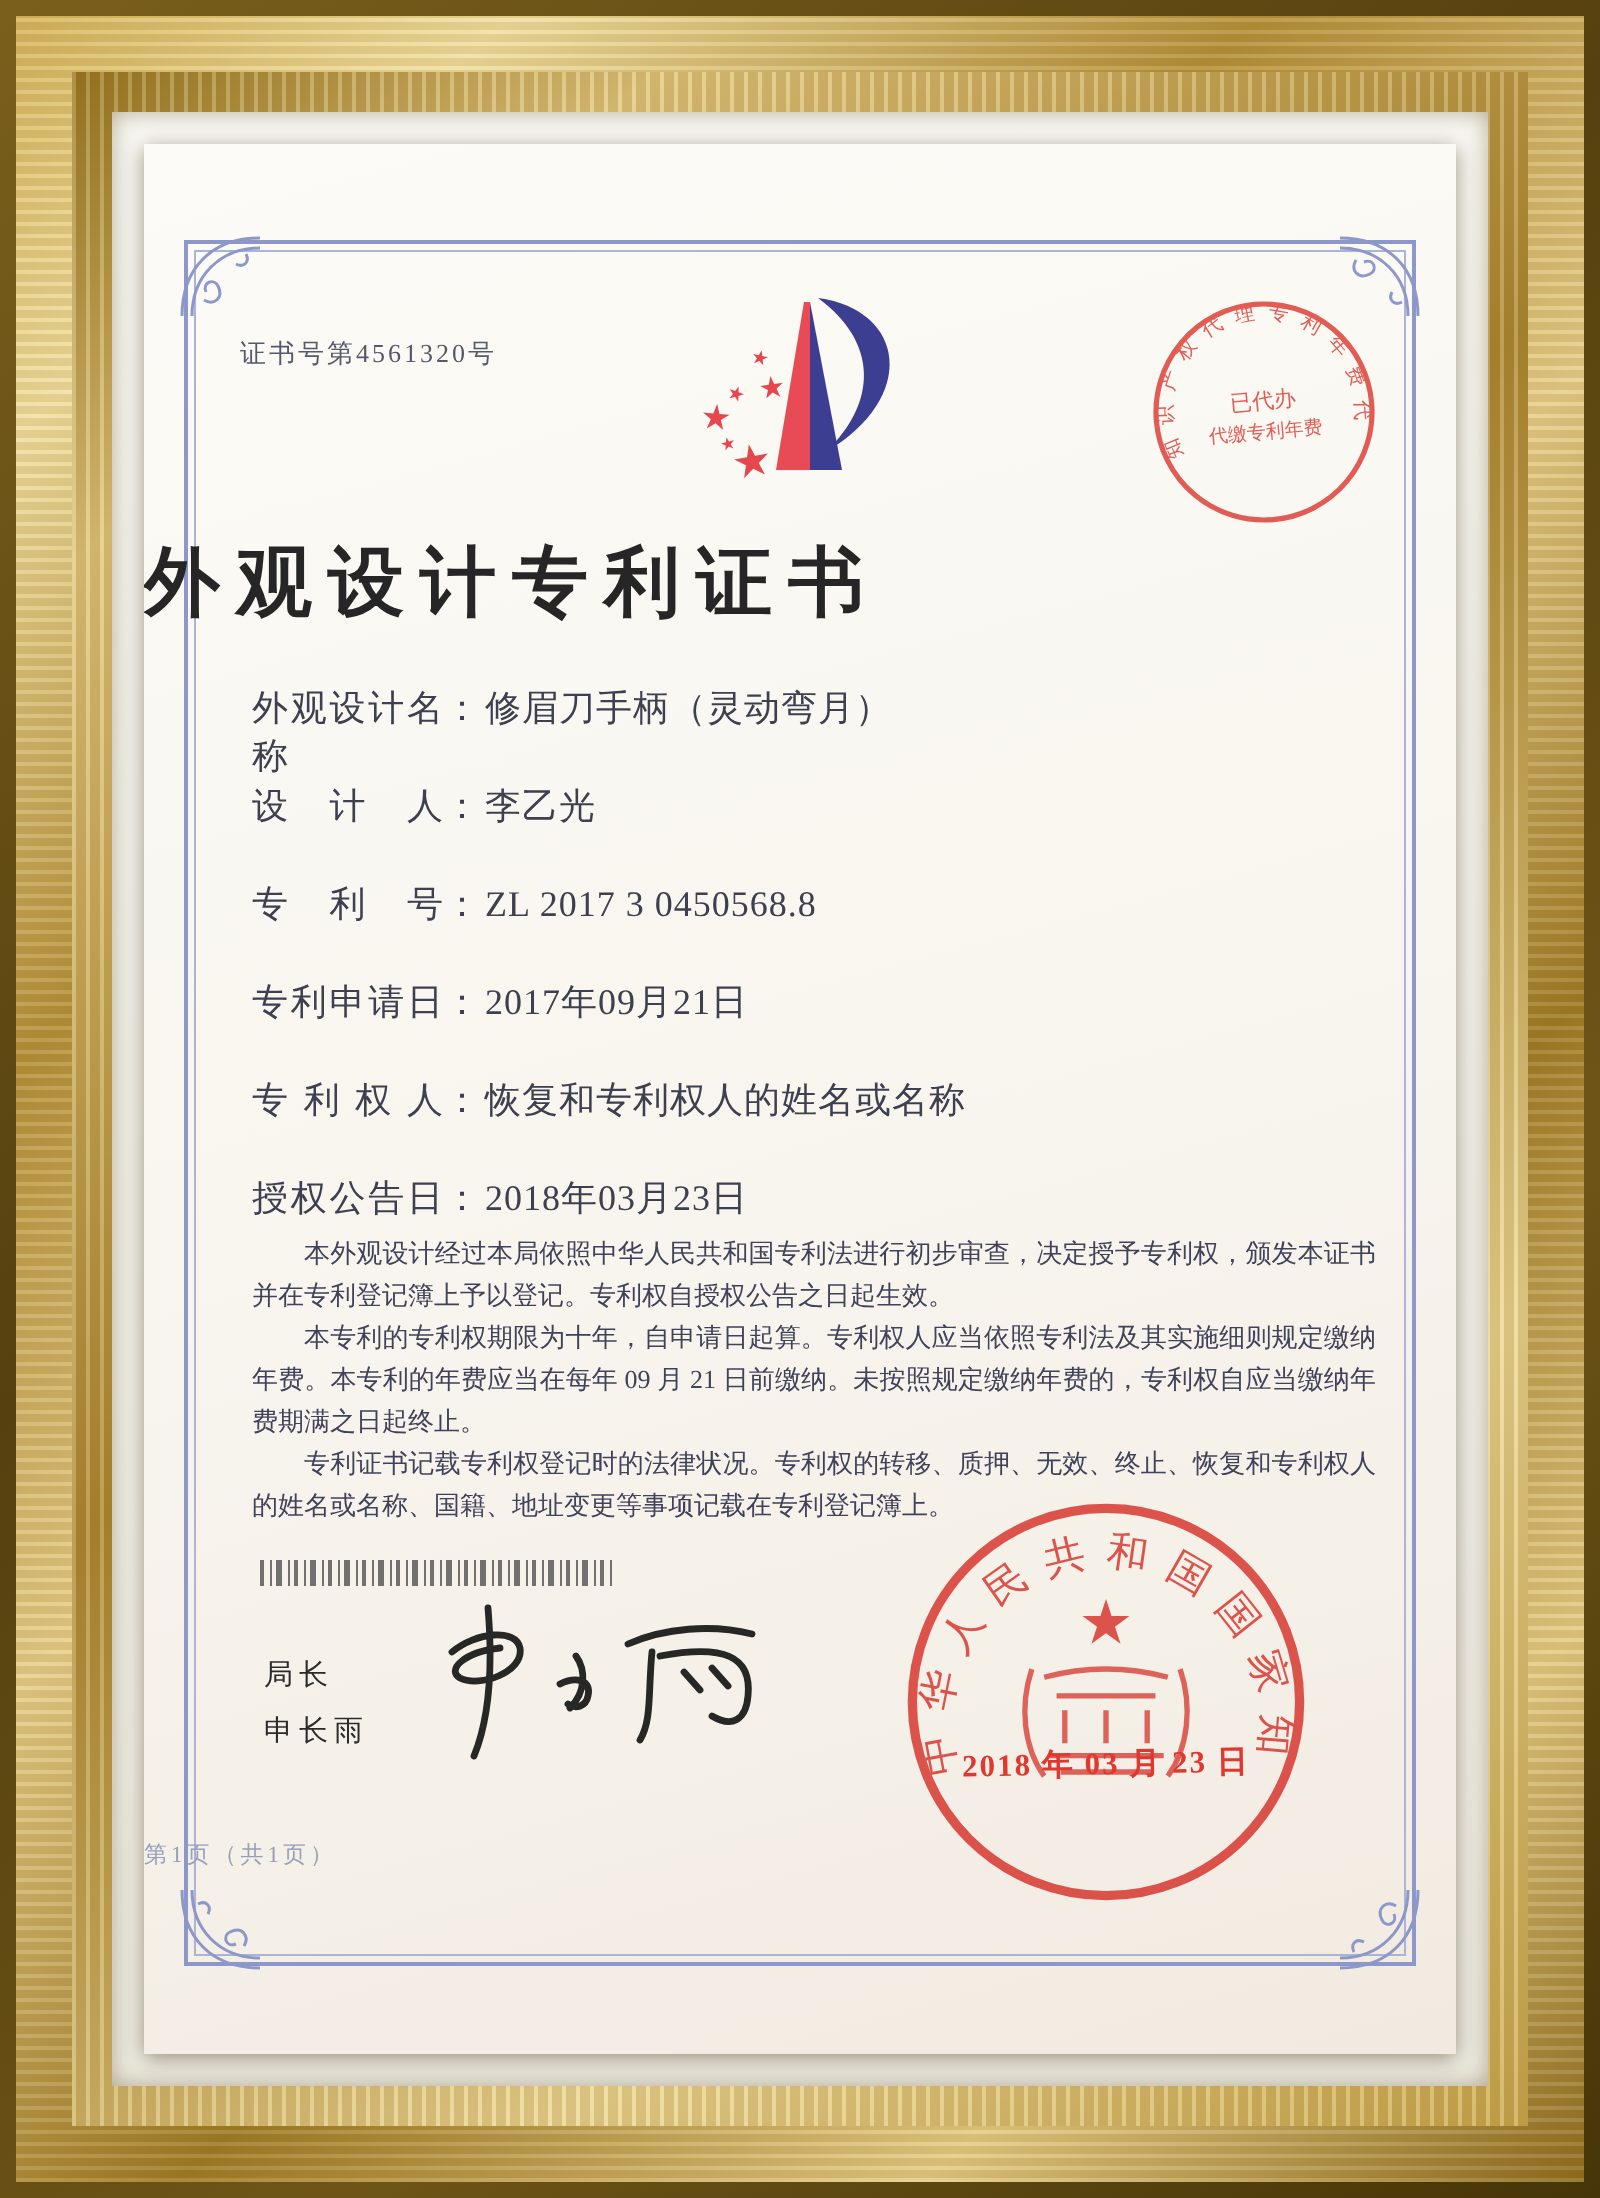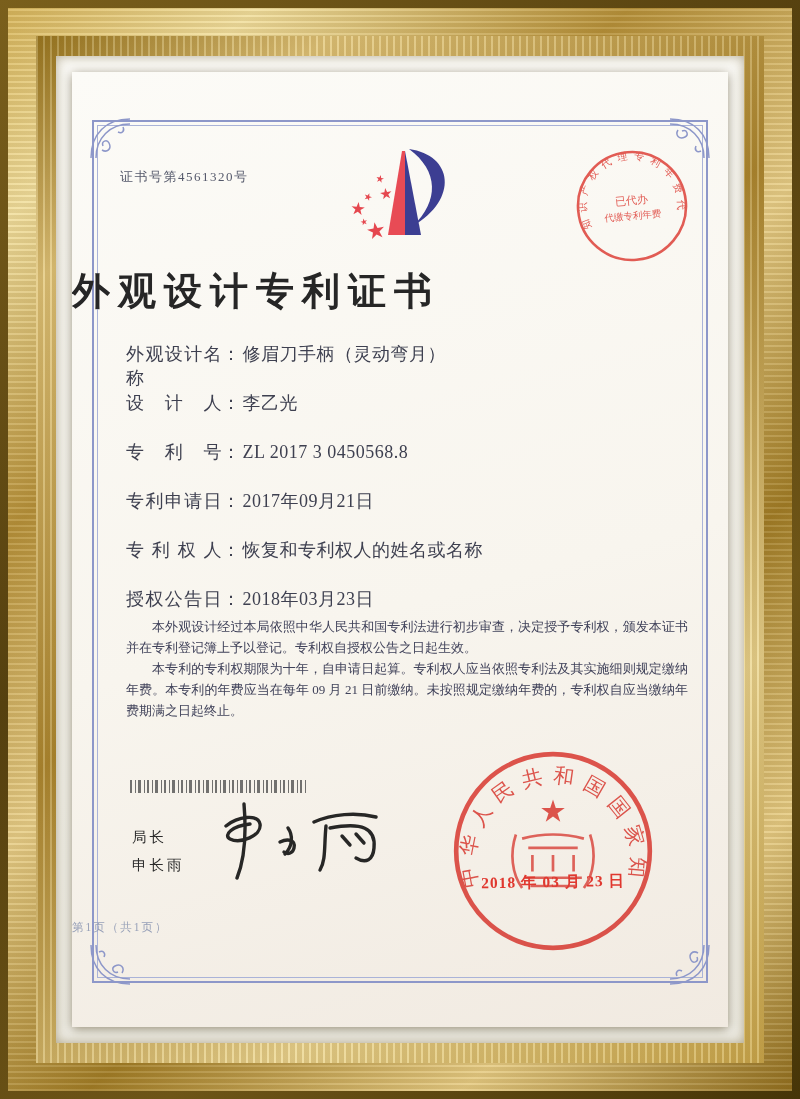--- a/index.html
+++ b/index.html
@@ -153,20 +153,21 @@
           <span class="f-label">专利权人</span><span class="f-colon">：</span><span>恢复和专利权人的姓名或名称</span>
         </div>
         <div class="field-row">
           <span class="f-label">授权公告日</span><span class="f-colon">：</span><span>2018年03月23日</span>
         </div>
       </div>
 
       <div class="paras">
         <p>本外观设计经过本局依照中华人民共和国专利法进行初步审查，决定授予专利权，颁发本证书并在专利登记簿上予以登记。专利权自授权公告之日起生效。</p>
         <p>本专利的专利权期限为十年，自申请日起算。专利权人应当依照专利法及其实施细则规定缴纳年费。本专利的年费应当在每年 09 月 21 日前缴纳。未按照规定缴纳年费的，专利权自应当缴纳年费期满之日起终止。</p>
+        <p>专利证书记载专利权登记时的法律状况。专利权的转移、质押、无效、终止、恢复和专利权人的姓名或名称、国籍、地址变更等事项记载在专利登记簿上。</p>
       </div>
 
       <div class="barcode"></div>
 
       <div class="signer-title">局长</div>
       <div class="signer-name">申长雨</div>
 
       <svg class="signature" viewBox="0 0 200 92">
         <g fill="none" stroke="#161616" stroke-width="3.4" stroke-linecap="round" stroke-linejoin="round" opacity=".92">
           <path d="M34,10 C36,34 36,62 27,84"></path>

